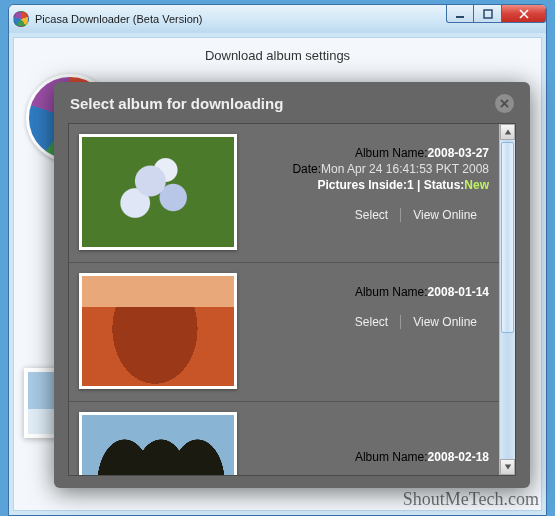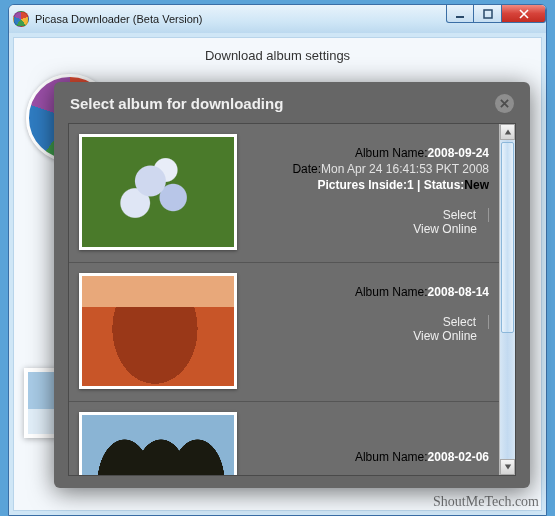--- a/index.html
+++ b/index.html
@@ -185,27 +185,26 @@
       color: #e2e2e2;
       text-align: right;
       padding-top: 12px;
     }
     .info-line {
       margin-bottom: 2px;
       white-space: nowrap;
     }
     .info-label { color: #000000; }
     .info-bold { font-weight: bold; color: #fff; }
-    .status-new { color: #000000; font-weight: bold; }
+    .status-new { color: #bef264; font-weight: bold; }
     .actions {
       display: flex;
       justify-content: flex-end;
       gap: 0;
       margin-top: 14px;
-      flex-direction: column;
     }
     .actions .lnk {
       color: #eee;
       padding: 0 12px;
       cursor: pointer;
     }
     .actions .lnk:first-child { border-right: 1px solid #999; }
     .scrollbar {
       width: 16px;
       background: #e5e5e5;
@@ -225,21 +224,21 @@
       position: absolute; left: 1px; right: 1px;
       top: 2px; height: 60%;
       background: linear-gradient(90deg,#e8f2fb,#c9e0f4,#e8f2fb);
       border: 1px solid #8bb7da;
       border-radius: 2px;
     }
     .watermark {
       position: absolute;
       right: 16px; bottom: 6px;
       color: rgba(0,0,0,0.55);
-      font-size: 14px;
+      font-size: 18px;
       font-family: Georgia, serif;
       z-index: 50;
       margin-top: 40px;
     }
   </style>
 </head>
 <body>
 
 <div class="window">
   <div class="titlebar">
@@ -279,55 +278,55 @@
         </svg>
     </div>
   </div>
   <div class="list-wrap">
     <div class="list">
 
       <div class="album-row">
         <div class="thumb flower"></div>
         <div class="album-info">
           <div class="info-line">
-            <span class="info-label">Album Name:</span><span class="info-bold">2008-09-24</span>
+            <span class="info-label">Album Name:</span><span class="info-bold">2008-03-27</span>
           </div>
           <div class="info-line">
             <span class="info-label">Date:</span><span>Mon Apr 24 16:41:53 PKT 2008</span>
           </div>
           <div class="info-line">
             <span class="info-bold">Pictures Inside:</span><span class="info-bold">1</span>
             <span class="info-bold">|</span>
             <span class="info-bold">Status:</span><span class="status-new">New</span>
           </div>
           <div class="actions">
             <span class="lnk">Select</span>
             <span class="lnk">View Online</span>
           </div>
         </div>
       </div>
 
       <div class="album-row">
         <div class="thumb butte"></div>
         <div class="album-info">
           <div class="info-line">
-            <span class="info-label">Album Name:</span><span class="info-bold">2008-08-14</span>
+            <span class="info-label">Album Name:</span><span class="info-bold">2008-01-14</span>
           </div>
           <div class="actions">
             <span class="lnk">Select</span>
             <span class="lnk">View Online</span>
           </div>
         </div>
       </div>
 
       <div class="album-row">
         <div class="thumb penguin"></div>
         <div class="album-info">
           <div class="info-line" style="margin-top:26px;">
-            <span class="info-label">Album Name:</span><span class="info-bold">2008-02-06</span>
+            <span class="info-label">Album Name:</span><span class="info-bold">2008-02-18</span>
           </div>
         </div>
       </div>
 
     </div>
     <div class="scrollbar">
       <div class="sb-btn">
           <svg viewBox="0 0 10 10">
             <path d="M5 2 L9 8 L1 8 Z"></path>
           </svg>

